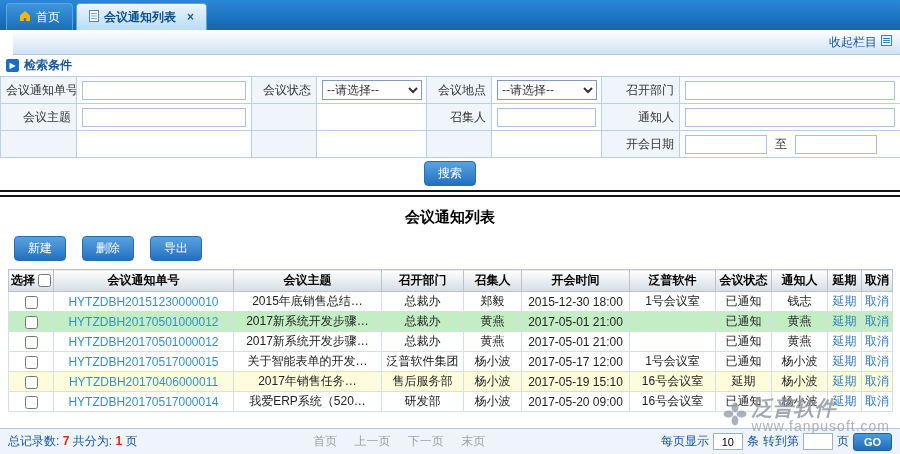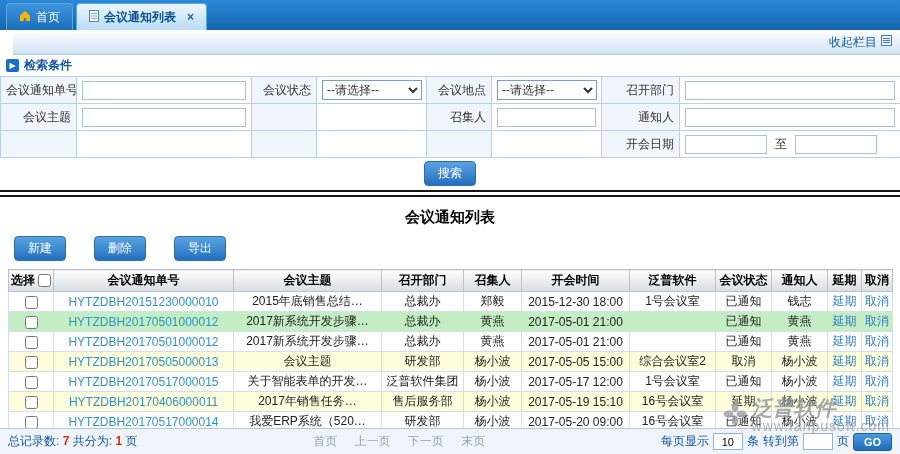--- a/index.html
+++ b/index.html
@@ -29,21 +29,21 @@
   .search-form input.half { width:82px; }
   .search-form select { width:100px; height:20px; border:1px solid #7f9db9; font-size:12px; color:#333; background:#fff; }
   .to-sep { margin:0 8px; color:#333; }
   .search-btn-row { text-align:center; padding:3px 0 4px; }
   .btn-blue { background:linear-gradient(180deg,#5aa2e0,#2470bf); color:#fff; border:1px solid #2a6cb0; border-radius:4px;
               padding:3px 13px; font-size:12px; cursor:pointer; }
   .divider { height:7px; border-top:2px solid #141414; border-bottom:2px solid #141414; }
 
   
   .list-title { text-align:center; font-size:15px; font-weight:bold; color:#000; padding:11px 0 9px; }
-  .action-row { padding:0 0 8px 14px; display:flex; gap:28px; }
+  .action-row { padding:0 0 8px 14px; display:flex; gap:16px; }
   table.data { width:884px; margin-left:8px; border-collapse:collapse; table-layout:fixed; }
   .data th { background:linear-gradient(180deg,#fefefe,#d7dde3); border:1px solid #b7c3cf; height:22px;
              font-weight:bold; color:#000; font-size:12px; padding:0 2px; overflow:hidden; white-space:nowrap; }
   .data td { border:1px solid #d3dfea; height:20px; padding:0 3px; text-align:center; font-size:12px;
              overflow:hidden; white-space:nowrap; text-overflow:ellipsis; }
   .data tr.alt td { background:#fdfddc; }
   .data tr.sel td { background:#c3eec3; }
   a.lnk-no { color:#3292c8; text-decoration:none; cursor:pointer; }
   a.lnk-act { color:#2f7bc3; text-decoration:none; cursor:pointer; }
   .data input[type=checkbox] { vertical-align:middle; }
@@ -234,33 +234,20 @@
       <td>2017新系统开发步骤…</td>
       <td>总裁办</td>
       <td>黄燕</td>
       <td>2017-05-01 21:00</td>
       <td></td>
       <td>已通知</td>
       <td>黄燕</td>
       <td><a class="lnk-act">延期</a></td>
       <td><a class="lnk-act">取消</a></td>
     </tr>
-    <tr class="alt">
-      <td><input type="checkbox" style=""></td>
-      <td><a class="lnk-no">HYTZDBH20170505000013</a></td>
-      <td>会议主题</td>
-      <td>研发部</td>
-      <td>杨小波</td>
-      <td>2017-05-05 15:00</td>
-      <td>综合会议室2</td>
-      <td>取消</td>
-      <td>杨小波</td>
-      <td><a class="lnk-act">延期</a></td>
-      <td><a class="lnk-act">取消</a></td>
-    </tr>
     <tr>
       <td><input type="checkbox" style=""></td>
       <td><a class="lnk-no">HYTZDBH20170517000015</a></td>
       <td>关于智能表单的开发…</td>
       <td>泛普软件集团</td>
       <td>杨小波</td>
       <td>2017-05-17 12:00</td>
       <td>1号会议室</td>
       <td>已通知</td>
       <td>杨小波</td>

